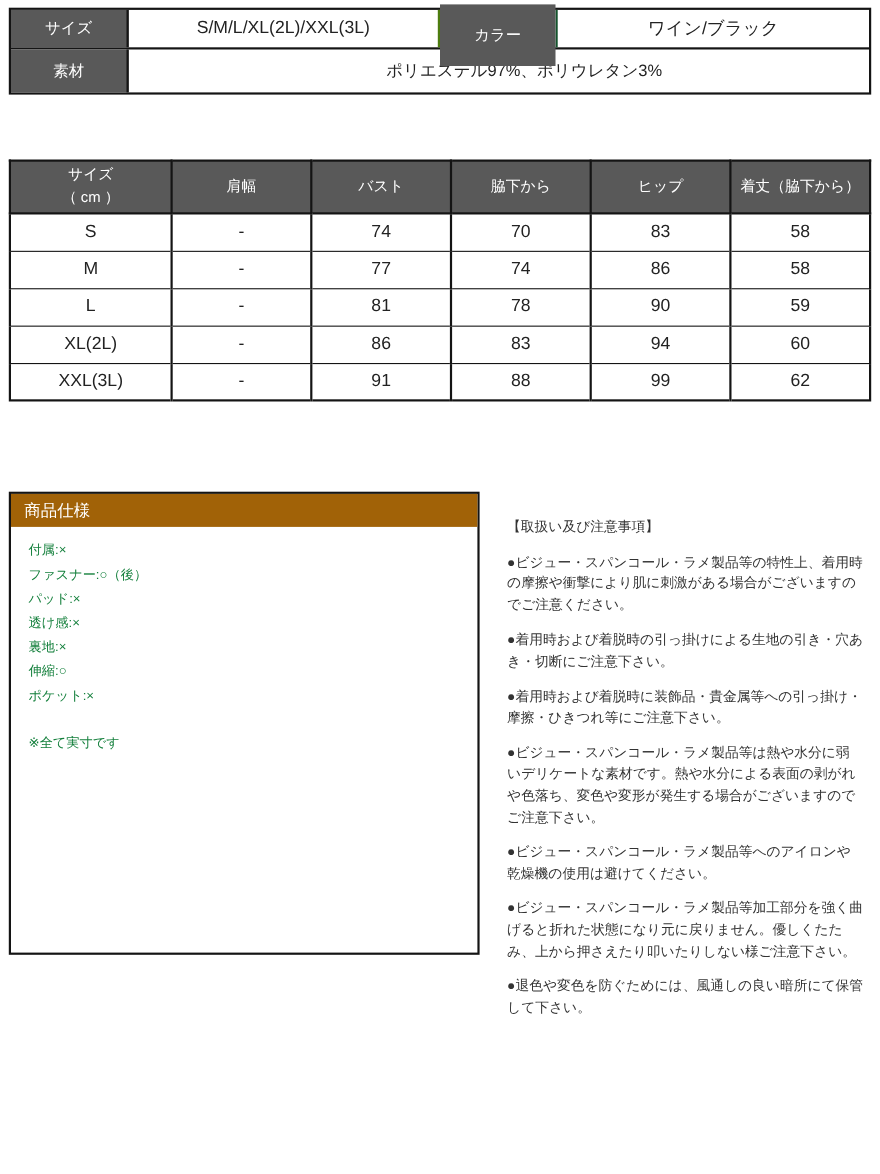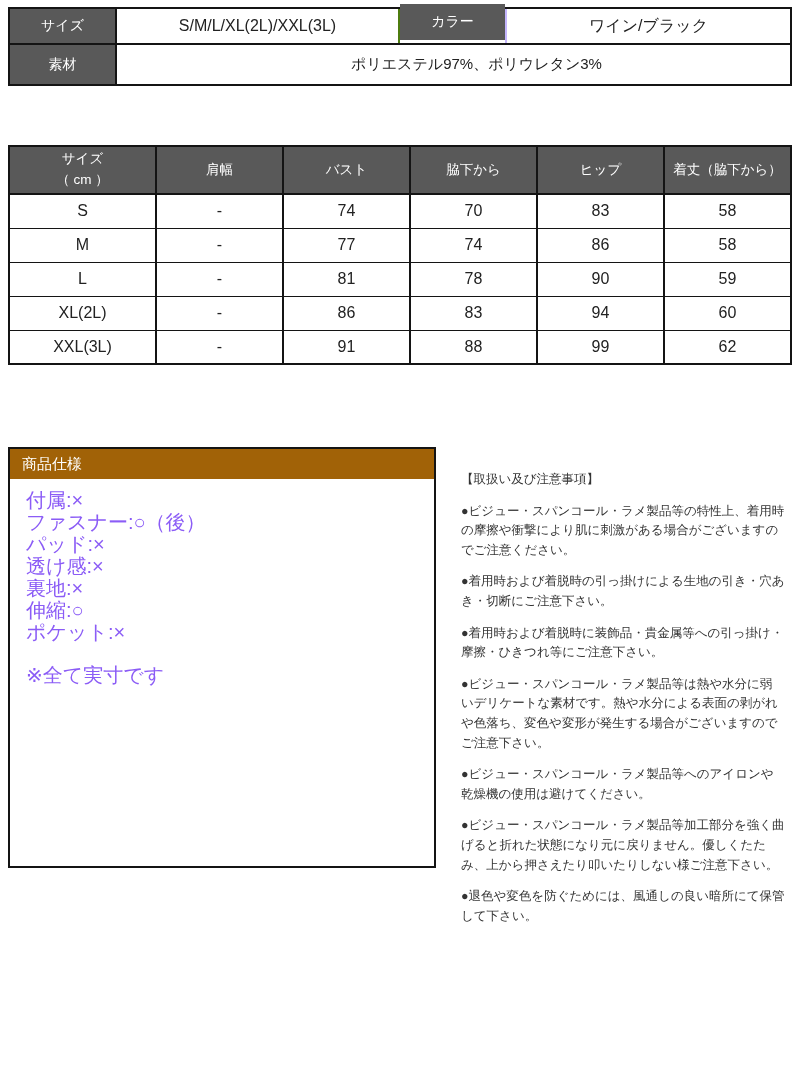--- a/index.html
+++ b/index.html
@@ -27,26 +27,26 @@
     font-size: 14px;
     border-right: 2px solid #141414;
   }
   .tt-value {
     display: flex; align-items: center; justify-content: center;
     font-size: 16px; color: #222;
   }
   .tt-size-value { flex: 0 0 283px; border-right: 2px solid #4d7c0f; }
   .tt-color-label {
     flex: 0 0 105px;
-    position: relative; top: -5px; height: 36px; z-index: 2;
+    position: relative; top: -5px; height: 56px; z-index: 2;
     background: #595959; color: #ffffff;
     display: flex; align-items: center; justify-content: center;
     font-size: 14px;
   }
-  .tt-color-value { flex: 1; border-left: 2px solid #c4b5fd; }
+  .tt-color-value { flex: 1; border-left: 2px solid #14532d; }
   .tt-material-value { flex: 1; font-size: 15px; }
 
   
   .size-table {
     position: absolute; left: 8px; top: 145px;
     width: 782px;
     border-collapse: collapse; table-layout: fixed;
     border: 2px solid #141414;
   }
   .size-table th {
@@ -73,21 +73,21 @@
   }
   .pb-header {
     height: 30px;
     background: #a16207; color: #ffffff;
     display: flex; align-items: center;
     padding-left: 12px;
     font-size: 15px;
   }
   .pb-body {
     padding: 10px 16px;
-    font-size: 20px; line-height: 22px; color: #8b5cf6;
+    font-size: 12px; line-height: 22px; color: #15803d;
   }
   .pb-item { margin: 0; }
   .pb-note { margin: 21px 0 0 0; }
 
   
   .care-notes {
     position: absolute; left: 449px; top: 458px;
     width: 348px;
     font-size: 12.5px; line-height: 19.6px;
     color: #333333;

